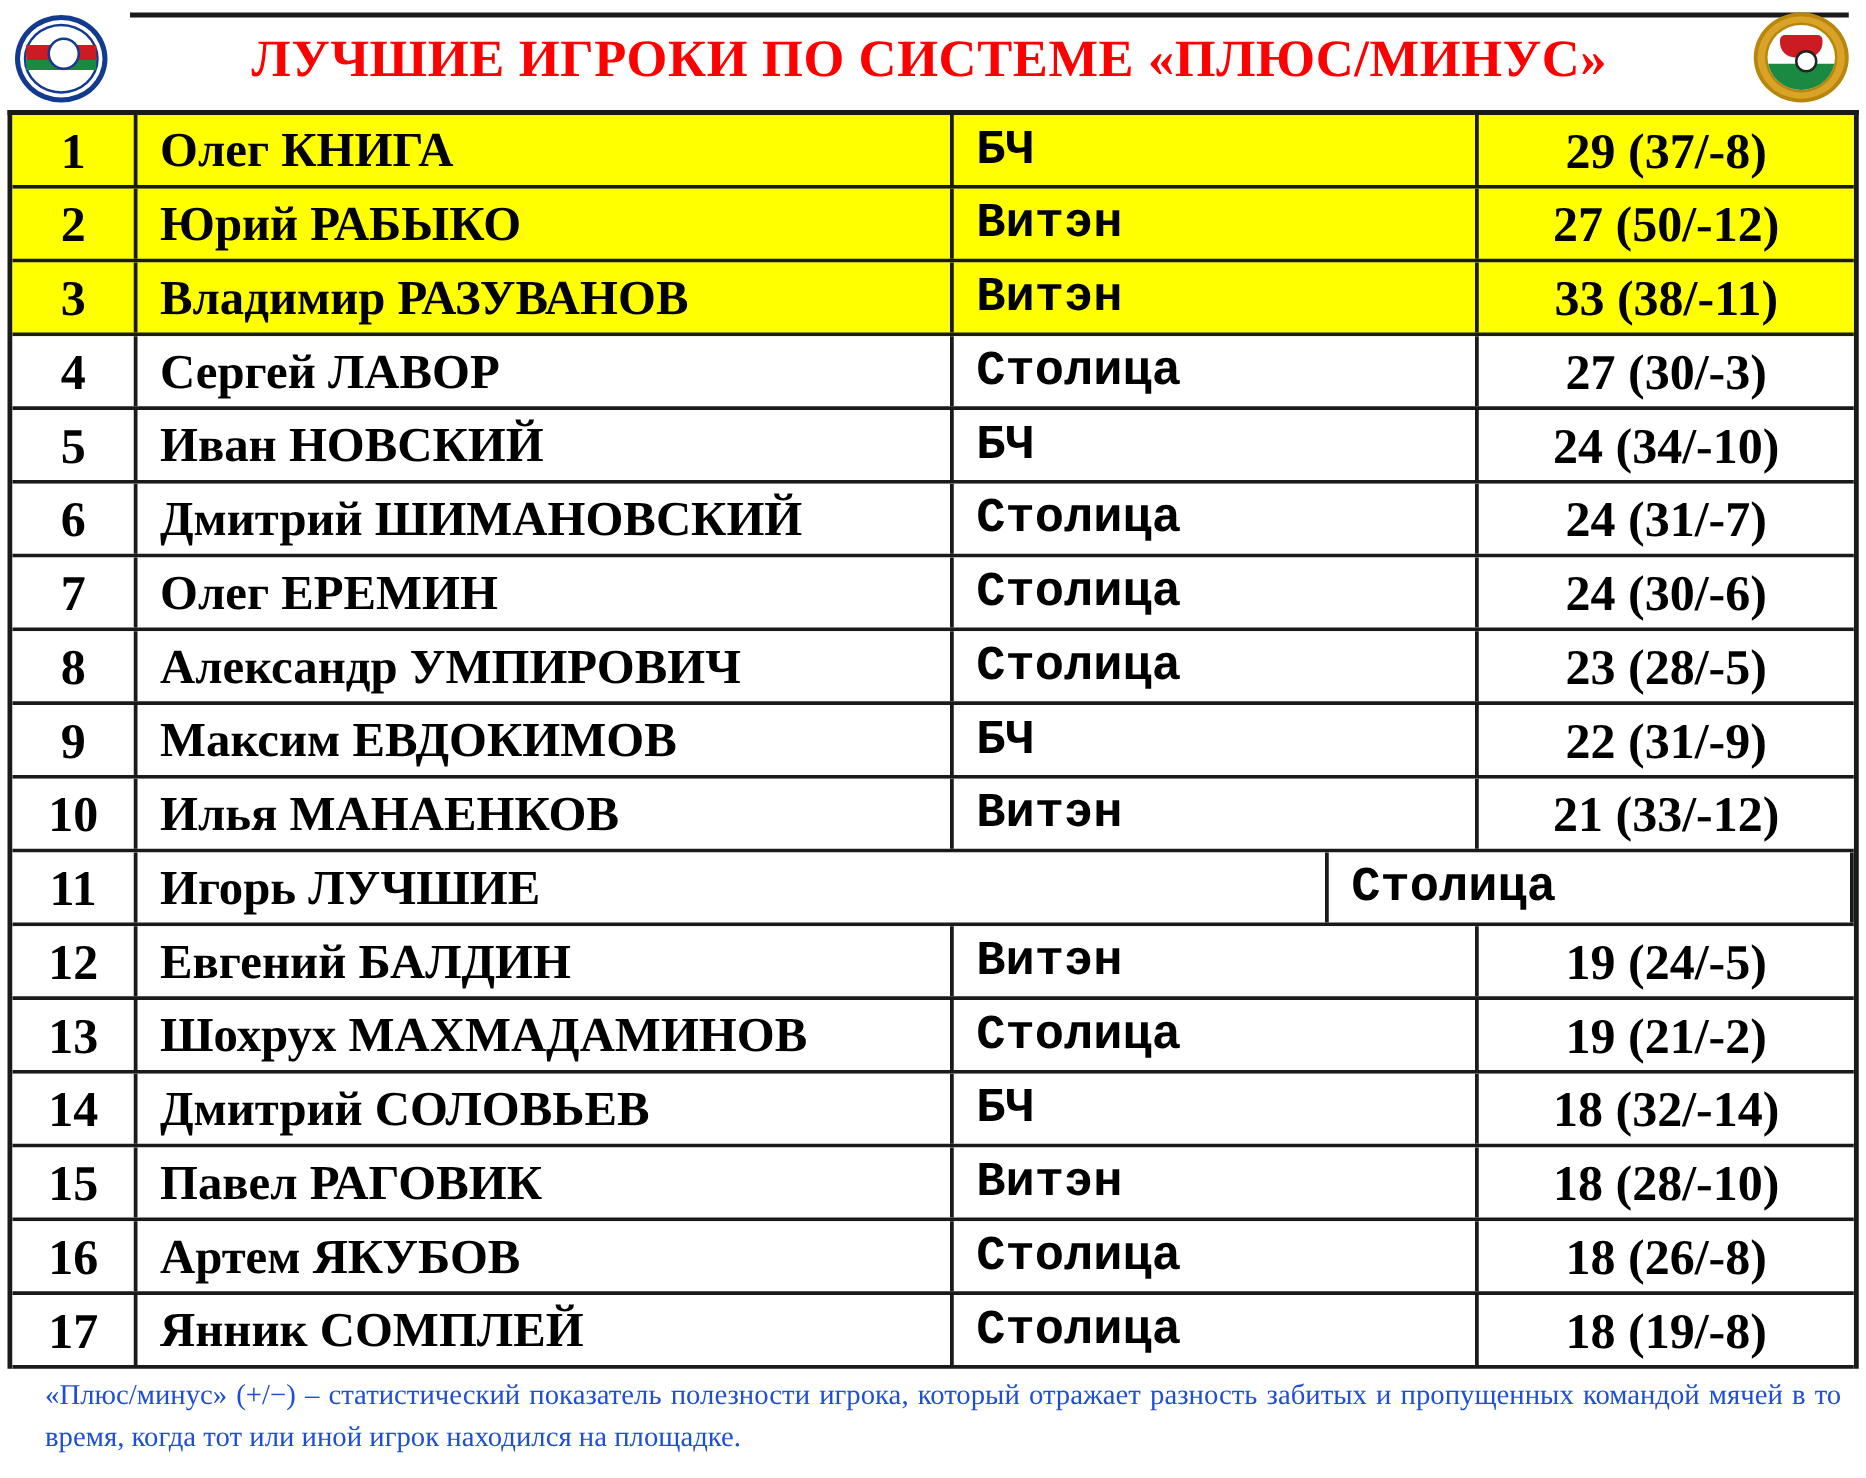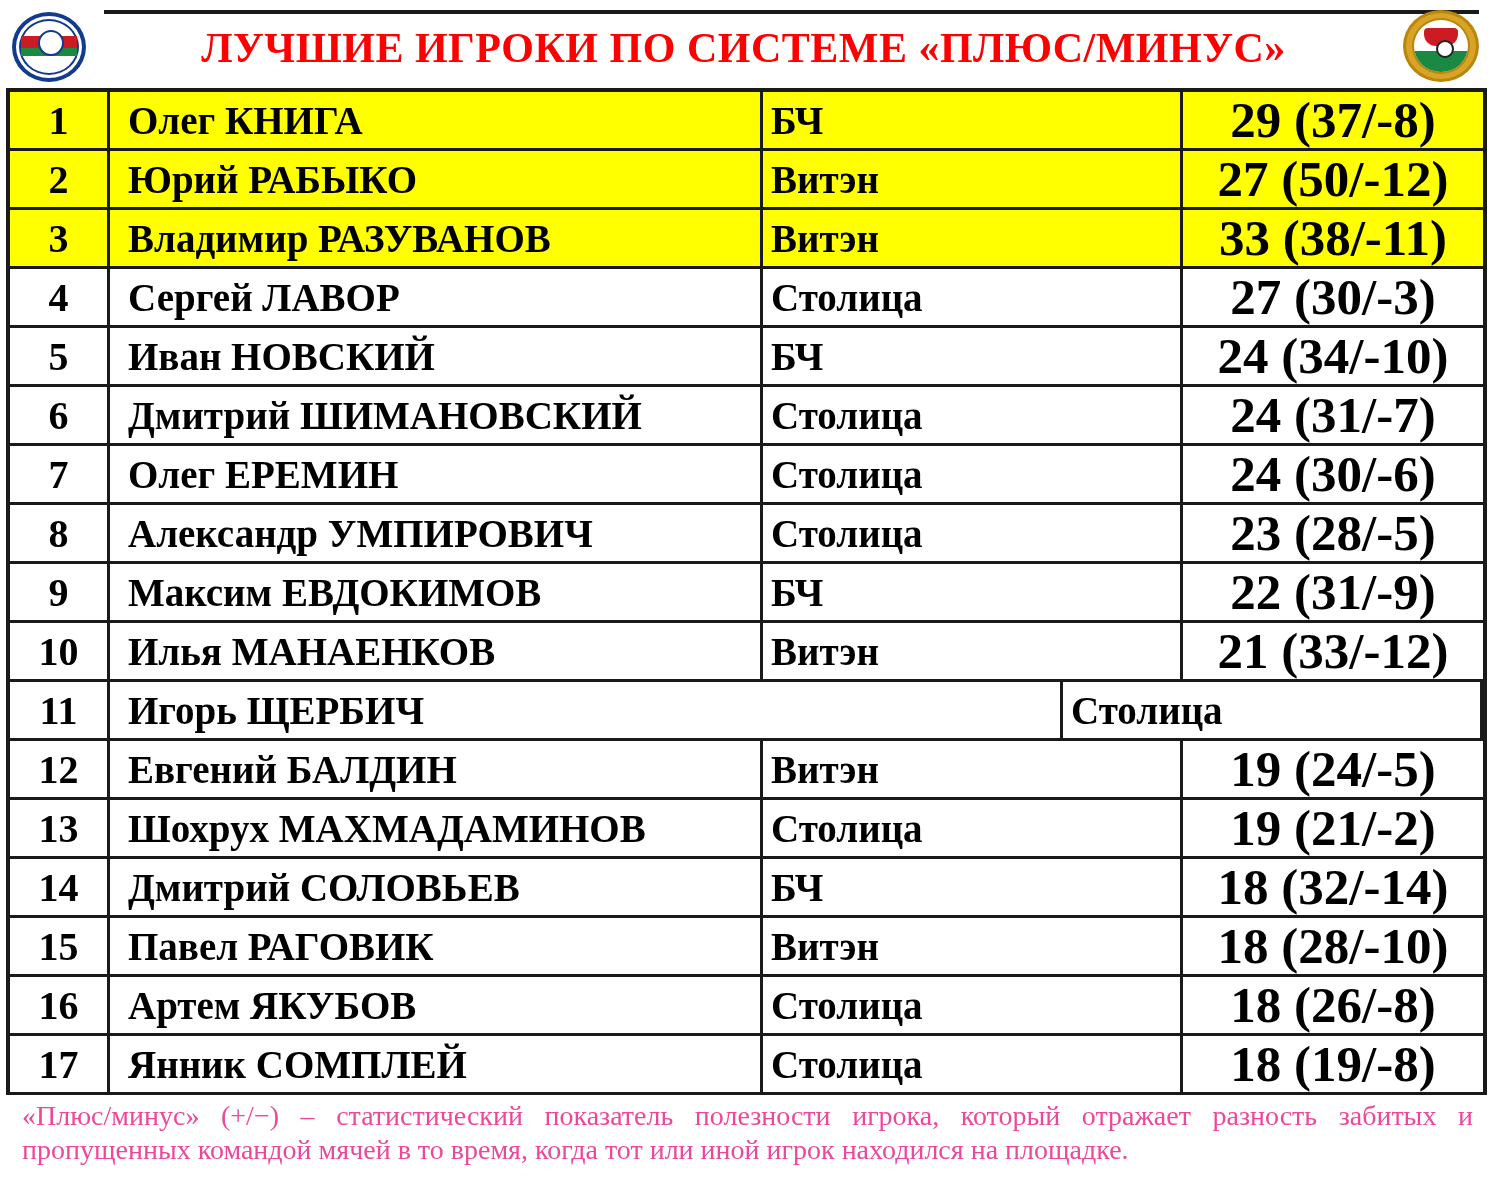--- a/index.html
+++ b/index.html
@@ -203,43 +203,44 @@
     border-right: 3px solid #1a1a1a;
   }
   .c-name {
     flex: 1 1 auto;
     padding-left: 18px;
     font-size: 39px;
     border-right: 3px solid #1a1a1a;
   }
   .c-team {
     width: 420px;
-    padding-left: 8px;
+    padding-left: 18px;
     font-size: 39px;
     border-right: 3px solid #1a1a1a;
+    font-family: Liberation Mono, monospace;
   }
   .c-score {
     width: 300px;
     justify-content: center;
-    font-size: 51px;
+    font-size: 40px;
   }
 
   
   .footnote {
     position: absolute;
-    left: 8px;
+    left: 22px;
     right: 6px;
     top: 1091px;
     height: 86px;
     box-sizing: border-box;
     padding: 8px 14px 0 14px;
     font-family: "Liberation Serif", serif;
-    font-size: 28px;
+    font-size: 23px;
     line-height: 34px;
-    color: #ec4899;
+    color: #1d4ed8;
     text-align: justify;
   }
 </style>
 </head>
 <body>
 
 <div class="page">
 
   <div class="header">
     <div class="header-rule"></div>
@@ -320,21 +321,21 @@
         <div class="cell c-score">22 (31/-9)</div>
       </div>
       <div class="row">
         <div class="cell c-rank">10</div>
         <div class="cell c-name">Илья МАНАЕНКОВ</div>
         <div class="cell c-team">Витэн</div>
         <div class="cell c-score">21 (33/-12)</div>
       </div>
       <div class="row">
         <div class="cell c-rank">11</div>
-        <div class="cell c-name">Игорь ЩЕРБИЧ</div>
+        <div class="cell c-name">Игорь ЛУЧШИЕ</div>
         <div class="cell c-team">Столица</div>
       </div>
       <div class="row">
         <div class="cell c-rank">12</div>
         <div class="cell c-name">Евгений БАЛДИН</div>
         <div class="cell c-team">Витэн</div>
         <div class="cell c-score">19 (24/-5)</div>
       </div>
       <div class="row">
         <div class="cell c-rank">13</div>

